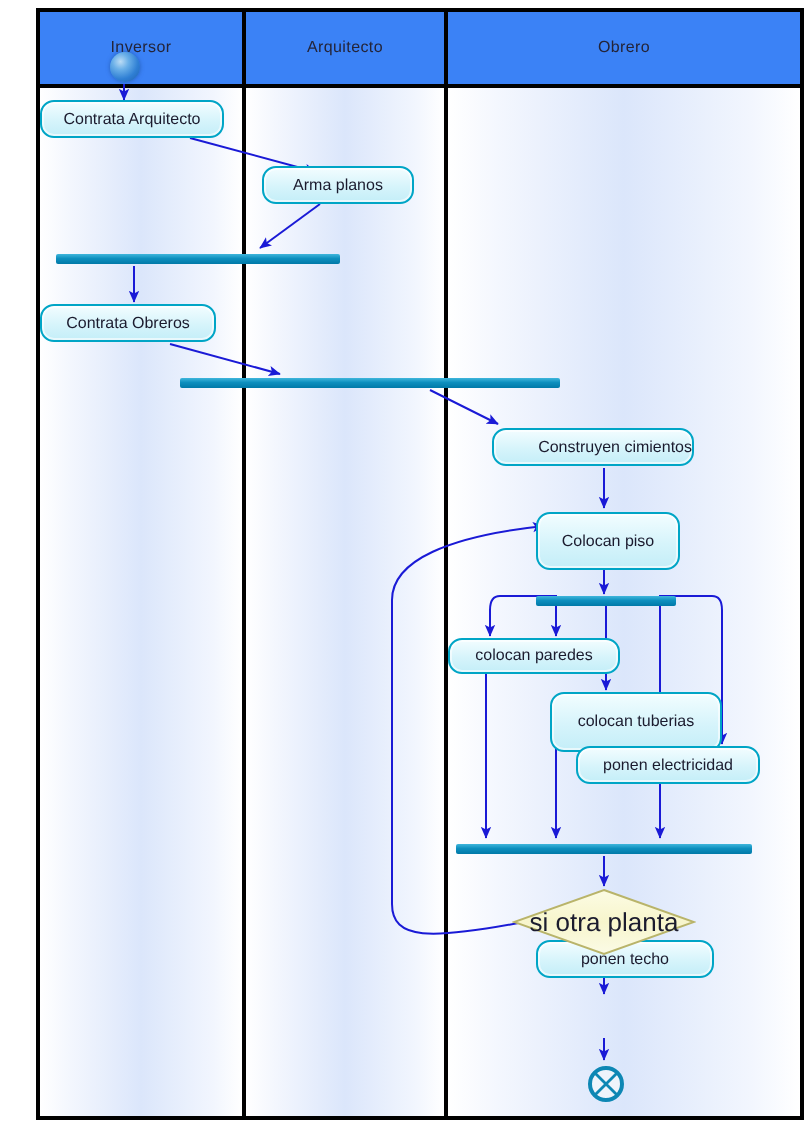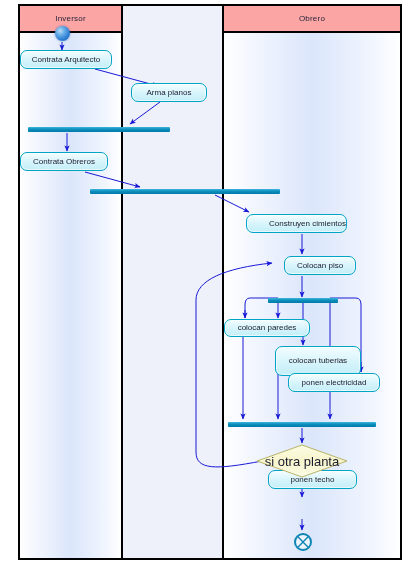--- a/index.html
+++ b/index.html
@@ -34,22 +34,22 @@
   .lane-body{
     position:absolute;
     left:0; right:0;
     top:21px; bottom:0;
     background:linear-gradient(to right,
        #ffffff 0%, #f4f7fe 14%, #dbe6fb 50%, #f2f6fe 86%, #ffffff 100%);
   }
   .lane-head{
     position:absolute;
     left:0; right:0; top:0;
-    height:27px;
-    background:#fca5a5;
+    height:38px;
+    background:#3b82f6;
     border-bottom:2px solid #000000;
     box-sizing:border-box;
     display:flex;
     align-items:center;
     justify-content:center;
   }
   .lane-head span{
     font-size:8px;
     color:#242438;
     letter-spacing:0.2px;
@@ -138,20 +138,26 @@
 
   <div id="frame">
 
     <div class="lane" style="left:0px;width:101px;">
       <div class="lane-body"></div>
       <div class="lane-head">
         <span>Inversor</span>
       </div>
     </div>
 
+    <div class="lane" style="left:103px;width:99px;">
+      <div class="lane-body"></div>
+      <div class="lane-head">
+        <span>Arquitecto</span>
+      </div>
+    </div>
 
     <div class="lane" style="left:204px;right:0;text-decoration:underline;">
       <div class="lane-body"></div>
       <div class="lane-head">
         <span>Obrero</span>
       </div>
     </div>
 
     <div class="lane-sep" style="left:101px;"></div>
     <div class="lane-sep" style="left:202px;"></div>
@@ -223,21 +229,21 @@
   </div>
 
   <div class="node" style="left:20px;top:152px;width:88px;height:19px;">
     <span>Contrata Obreros</span>
   </div>
 
   <div class="node" style="left:246px;top:214px;width:101px;height:19px;justify-content:flex-end;">
     <span>Construyen cimientos</span>
   </div>
 
-  <div class="node" style="left:284px;top:256px;width:72px;height:19px;text-align:center;">
+  <div class="node" style="left:268px;top:256px;width:72px;height:29px;text-align:center;">
     <span>Colocan piso</span>
   </div>
 
   <div class="node" style="left:224px;top:319px;width:86px;height:18px;">
     <span>colocan paredes</span>
   </div>
 
   <div class="node" style="left:251px;top:346px;width:86px;height:30px;margin-left:24px;">
     <span>colocan tuberias</span>
   </div>

